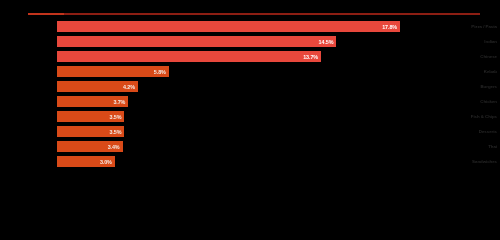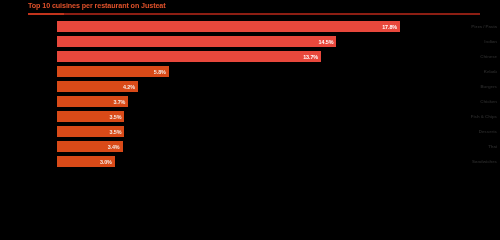--- a/index.html
+++ b/index.html
@@ -50,21 +50,20 @@
   .bar.lo{background:#d94a18;}
   .bar.hi .bar-value{color:#ffffff;}
   .bar.lo .bar-value{color:#f6ece6;}
 </style>
 </head>
 <body>
 
 <div id="chart-root">
 
   <div class="chart-header">
-    <div class="chart-title">Top 10 cuisines per restaurant on Justeat</div>
     <div class="title-rule"></div>
     <div class="title-rule-cap"></div>
   </div>
 
   <div class="plot" id="plot">
       <div class="row" style="top: 0px;">
         <div class="cat-label" style="width: 57px;">Pizza / Pasta</div>
         <div class="bar-wrap" style="width: 343px;">
           <div class="bar hi">
             <span class="bar-value">17.8%</span>

